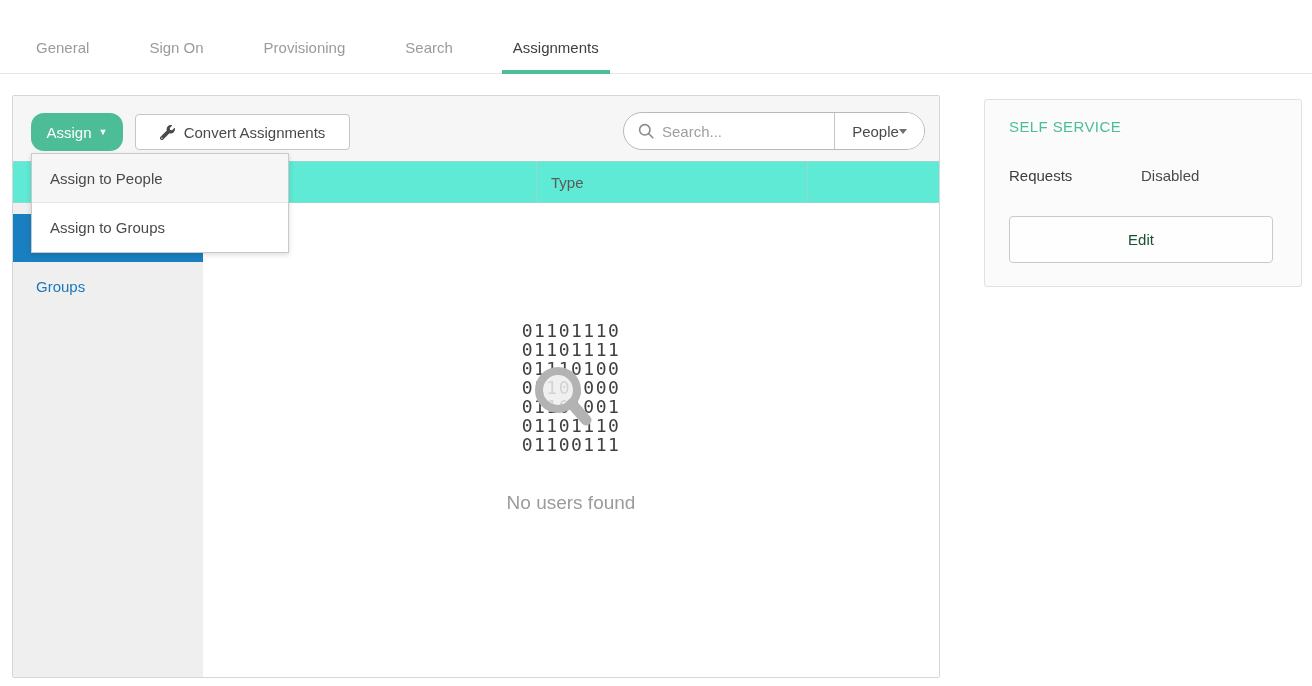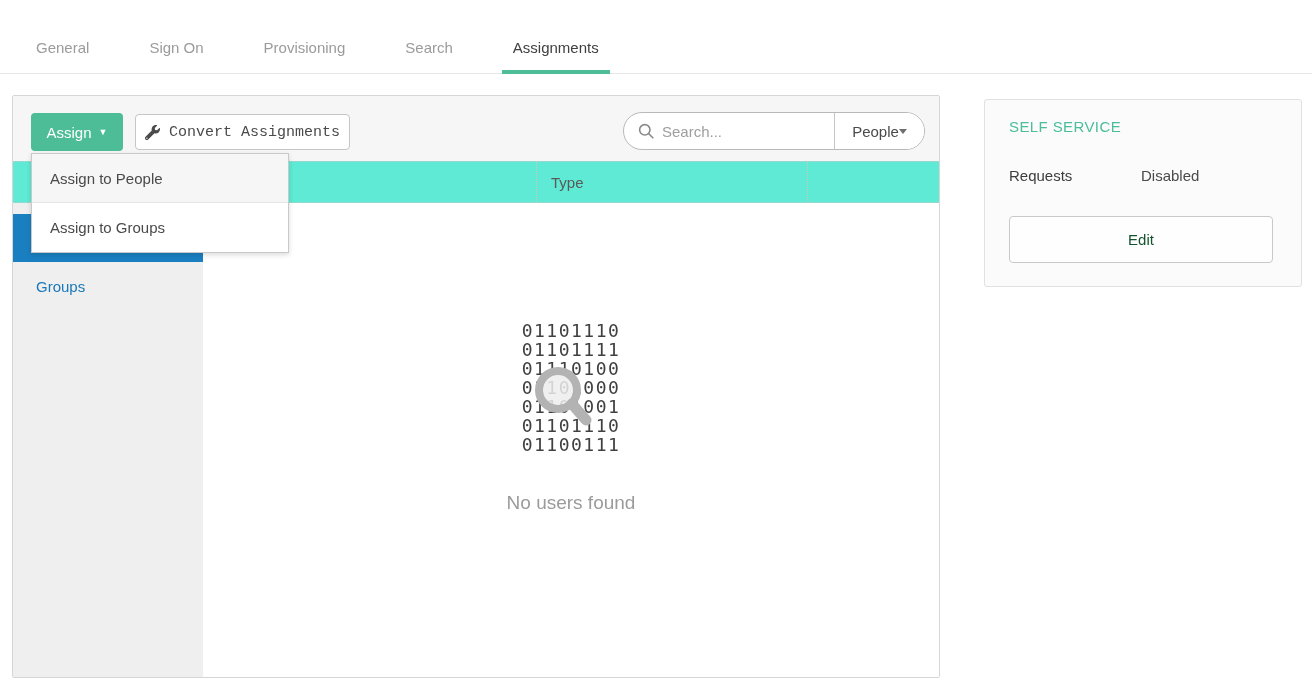--- a/index.html
+++ b/index.html
@@ -15,27 +15,27 @@
   .tab.active { color:#404040; }
   .tab.active::after { content:""; position:absolute; left:-11px; right:-11px;
     bottom:-1px; height:4px; background:#4cbd97; }
 
   
   .panel { position:absolute; left:12px; top:95px; width:928px; height:583px;
     background:#fff; border:1px solid #d6d6d6; border-radius:2px; }
   .toolbar { position:absolute; left:0; top:0; right:0; height:65px; background:#f6f6f6; }
 
   .btn-assign { position:absolute; left:18px; top:17px; width:92px; height:38px;
-    background:#4cbd97; border:none; border-radius:4px; color:#fff; font-size:15px;
+    background:#4cbd97; border:none; border-radius:13px; color:#fff; font-size:15px;
     font-family:inherit; cursor:pointer; display:flex; align-items:center; justify-content:center; gap:7px; }
   .btn-assign .caret { font-size:9px; line-height:1; margin-top:1px; }
 
   .btn-convert { position:absolute; left:122px; top:18px; width:215px; height:36px;
     background:#fff; border:1px solid #c6c6c6; border-radius:4px; color:#4a4a4a;
-    font-size:15px; font-family:Liberation Mono, monospace; cursor:pointer;
+    font-size:15px; font-family:Liberation Sans, sans-serif; cursor:pointer;
     display:flex; align-items:center; justify-content:center; gap:9px; }
 
   .search-pill { position:absolute; right:14px; top:16px; width:302px; height:38px;
     border:1px solid #b9b9b9; border-radius:19px; background:#fff; display:flex;
     overflow:hidden; }
   .search-left { flex:1; display:flex; align-items:center; padding-left:14px; gap:8px; }
   .search-left input { border:none; outline:none; font-size:15px; color:#555;
     font-family:inherit; width:150px; background:transparent; }
   .search-left input::placeholder { color:#9e9e9e; }
   .scope { width:90px; border-left:1px solid #c4c4c4; display:flex; align-items:center;

